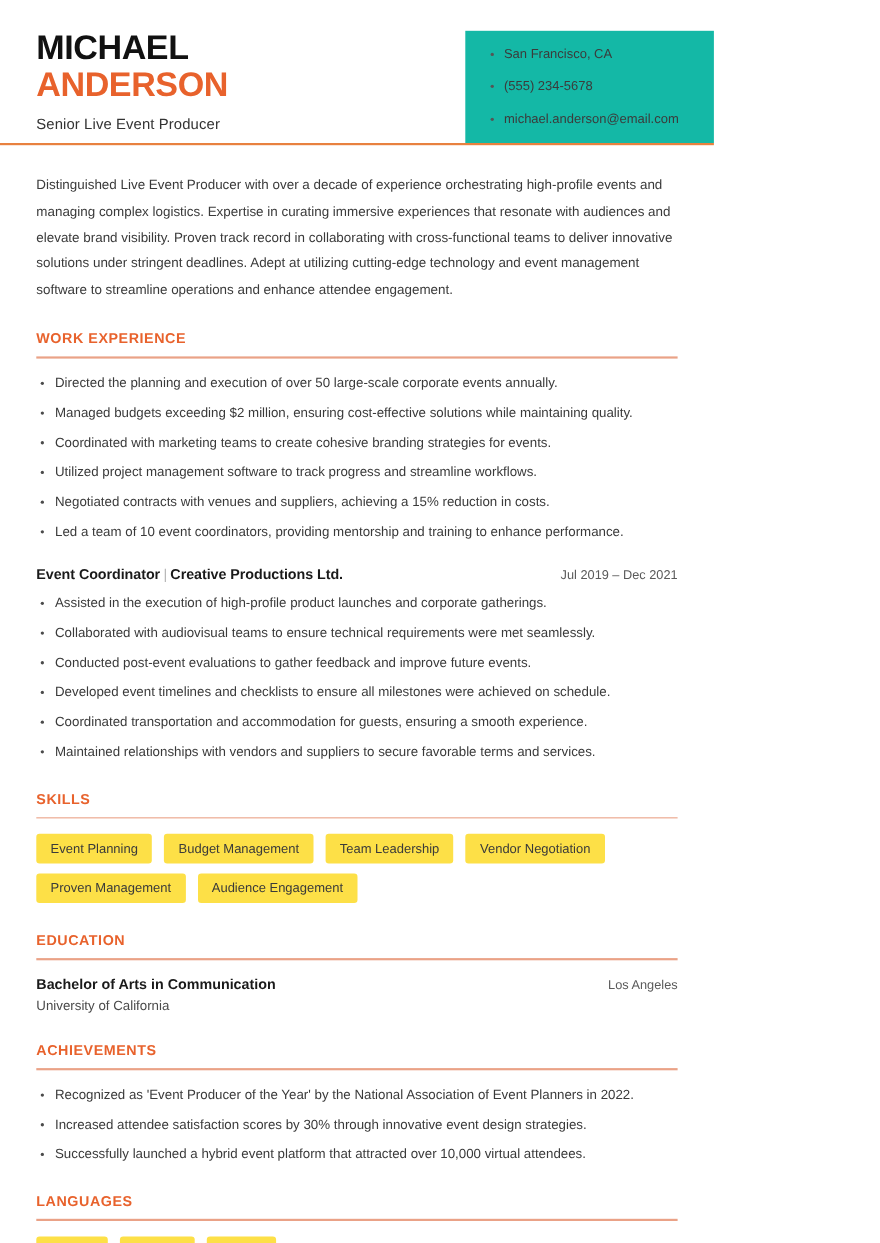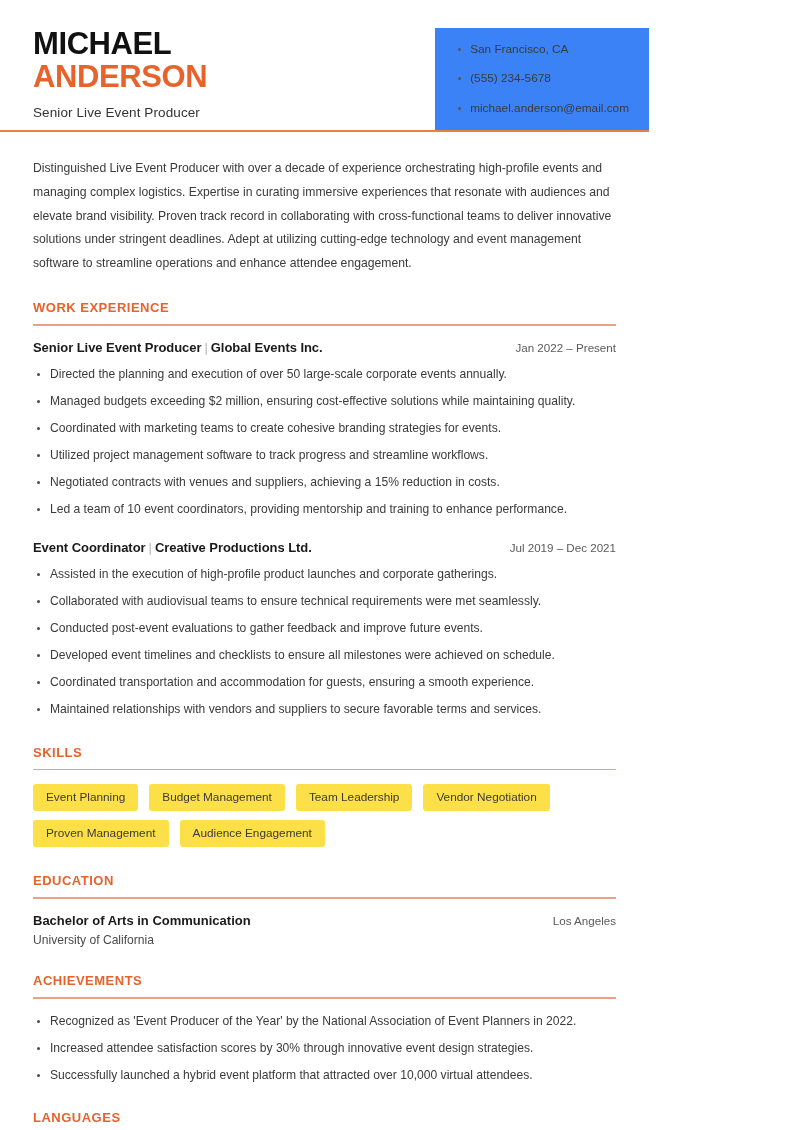--- a/index.html
+++ b/index.html
@@ -45,22 +45,22 @@
   .name-first { color: #111111; }
   .name-last  { color: #E8622C; }
   .job-title {
     margin-top: 11px;
     font-size: 13.5px;
     color: #333333;
     font-weight: normal;
     letter-spacing: 0.1px;
   }
   .contact-box {
-    background: #3b82f6;
-    padding: 14px 20px 14px 22px;
+    background: #14b8a6;
+    padding: 14px 32px 14px 22px;
     margin-top: 6px;
     margin-right: -33px;
     min-width: 208px;
     box-sizing: border-box;
   }
   .contact-list {
     list-style: none;
     margin: 0;
     padding: 0;
   }
@@ -242,26 +242,20 @@
 
   <div class="content">
 
     <p class="summary">Distinguished Live Event Producer with over a decade of experience orchestrating high-profile events and managing complex logistics. Expertise in curating immersive experiences that resonate with audiences and elevate brand visibility. Proven track record in collaborating with cross-functional teams to deliver innovative solutions under stringent deadlines. Adept at utilizing cutting-edge technology and event management software to streamline operations and enhance attendee engagement.</p>
 
     <div class="section experience">
       <div class="section-title">WORK EXPERIENCE</div>
       <div class="section-rule"></div>
 
       <div class="entry">
-        <div class="entry-head">
-          <div class="entry-heading">
-            <span>Senior Live Event Producer</span><span class="sep">|</span><span>Global Events Inc.</span>
-          </div>
-          <div class="entry-meta">Jan 2022 – Present</div>
-        </div>
         <ul class="bullets">
           <li>Directed the planning and execution of over 50 large-scale corporate events annually.</li>
           <li>Managed budgets exceeding $2 million, ensuring cost-effective solutions while maintaining quality.</li>
           <li>Coordinated with marketing teams to create cohesive branding strategies for events.</li>
           <li>Utilized project management software to track progress and streamline workflows.</li>
           <li>Negotiated contracts with venues and suppliers, achieving a 15% reduction in costs.</li>
           <li>Led a team of 10 event coordinators, providing mentorship and training to enhance performance.</li>
         </ul>
       </div>
 

